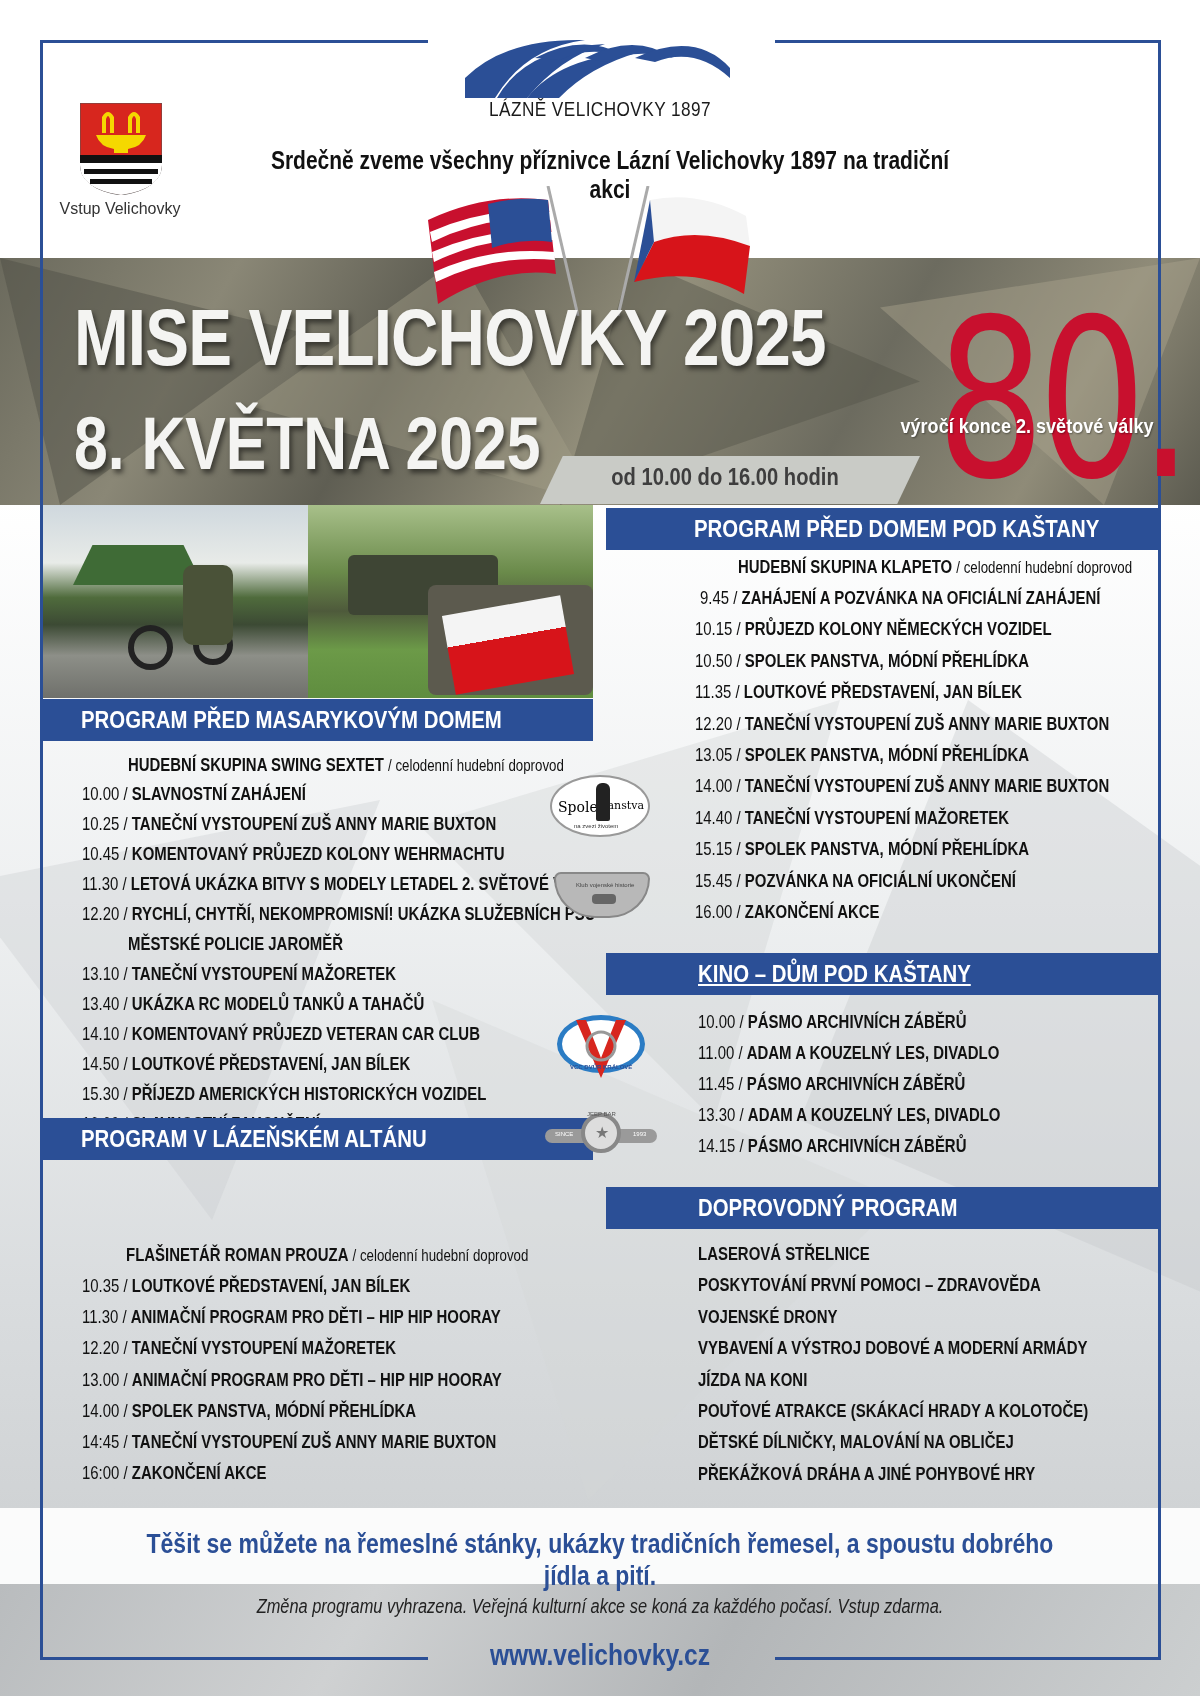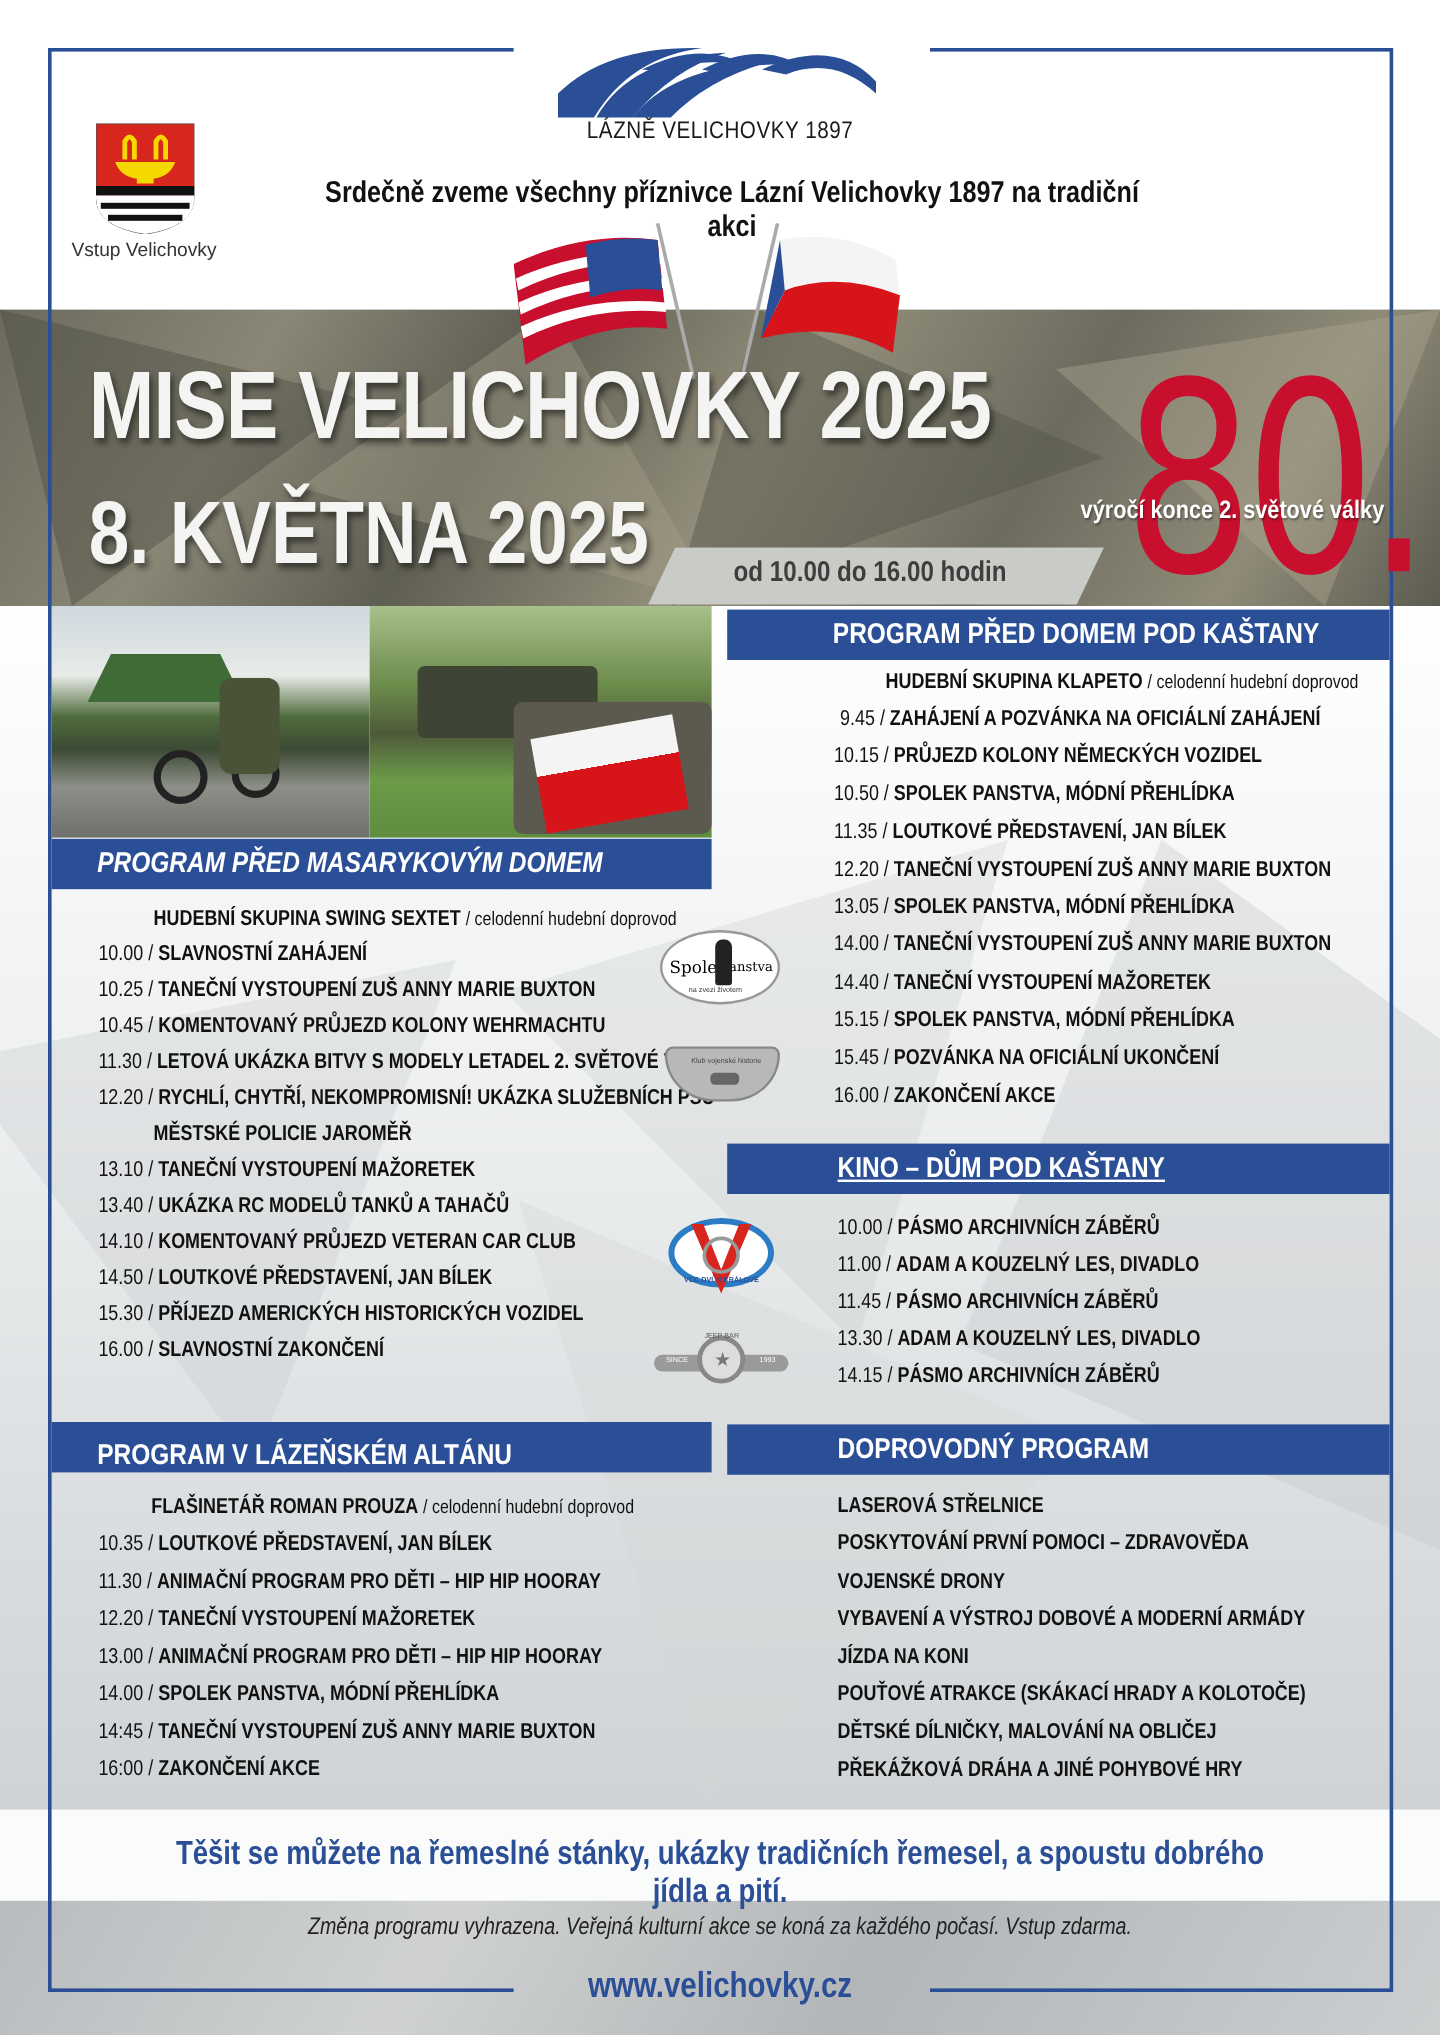--- a/index.html
+++ b/index.html
@@ -157,21 +157,21 @@
     <div class="row" style="top: 683.2px; left: 695px;"><span class="time">11.35</span><span class="sep"> / </span><span class="ev">LOUTKOVÉ PŘEDSTAVENÍ, JAN BÍLEK</span></div>
     <div class="row" style="top: 714.6px; left: 695px;"><span class="time">12.20</span><span class="sep"> / </span><span class="ev">TANEČNÍ VYSTOUPENÍ ZUŠ ANNY MARIE BUXTON</span></div>
     <div class="row" style="top: 746px; left: 695px;"><span class="time">13.05</span><span class="sep"> / </span><span class="ev">SPOLEK PANSTVA, MÓDNÍ PŘEHLÍDKA</span></div>
     <div class="row" style="top: 777.4px; left: 695px;"><span class="time">14.00</span><span class="sep"> / </span><span class="ev">TANEČNÍ VYSTOUPENÍ ZUŠ ANNY MARIE BUXTON</span></div>
     <div class="row" style="top: 808.8px; left: 695px;"><span class="time">14.40</span><span class="sep"> / </span><span class="ev">TANEČNÍ VYSTOUPENÍ MAŽORETEK</span></div>
     <div class="row" style="top: 840.2px; left: 695px;"><span class="time">15.15</span><span class="sep"> / </span><span class="ev">SPOLEK PANSTVA, MÓDNÍ PŘEHLÍDKA</span></div>
     <div class="row" style="top: 871.6px; left: 695px;"><span class="time">15.45</span><span class="sep"> / </span><span class="ev">POZVÁNKA NA OFICIÁLNÍ UKONČENÍ</span></div>
     <div class="row" style="top: 903px; left: 695px;"><span class="time">16.00</span><span class="sep"> / </span><span class="ev">ZAKONČENÍ AKCE</span></div>
   </div>
 
-<div class="sec-head" style="left:43px;top:699px;width:550px;padding-left:38px;font-style:italic;">
+<div class="sec-head" style="left:43px;top:699px;width:550px;padding-left:38px;">
   <span>PROGRAM PŘED MASARYKOVÝM DOMEM</span>
 </div>
 <div class="row" style="left:128px;top:756px;">
   <span class="ev">HUDEBNÍ SKUPINA SWING SEXTET</span> <span class="sub">/ celodenní hudební doprovod</span>
 </div>
 <div id="masaryk-list">
     <div class="row" style="top: 785px; left: 82px;"><span class="time">10.00</span><span class="sep"> / </span><span class="ev">SLAVNOSTNÍ ZAHÁJENÍ</span></div>
     <div class="row" style="top: 815px; left: 82px;"><span class="time">10.25</span><span class="sep"> / </span><span class="ev">TANEČNÍ VYSTOUPENÍ ZUŠ ANNY MARIE BUXTON</span></div>
     <div class="row" style="top: 845px; left: 82px;"><span class="time">10.45</span><span class="sep"> / </span><span class="ev">KOMENTOVANÝ PRŮJEZD KOLONY WEHRMACHTU</span></div>
     <div class="row" style="top: 875px; left: 82px;"><span class="time">11.30</span><span class="sep"> / </span><span class="ev">LETOVÁ UKÁZKA BITVY S MODELY LETADEL 2. SVĚTOVÉ VÁLKY</span></div>
@@ -189,21 +189,21 @@
   <span>KINO – DŮM POD KAŠTANY</span>
 </div>
 <div id="kino-list">
     <div class="row" style="top: 1013px; left: 698px;"><span class="time">10.00</span><span class="sep"> / </span><span class="ev">PÁSMO ARCHIVNÍCH ZÁBĚRŮ</span></div>
     <div class="row" style="top: 1044px; left: 698px;"><span class="time">11.00</span><span class="sep"> / </span><span class="ev">ADAM A KOUZELNÝ LES, DIVADLO</span></div>
     <div class="row" style="top: 1075px; left: 698px;"><span class="time">11.45</span><span class="sep"> / </span><span class="ev">PÁSMO ARCHIVNÍCH ZÁBĚRŮ</span></div>
     <div class="row" style="top: 1106px; left: 698px;"><span class="time">13.30</span><span class="sep"> / </span><span class="ev">ADAM A KOUZELNÝ LES, DIVADLO</span></div>
     <div class="row" style="top: 1137px; left: 698px;"><span class="time">14.15</span><span class="sep"> / </span><span class="ev">PÁSMO ARCHIVNÍCH ZÁBĚRŮ</span></div>
   </div>
 
-<div class="sec-head" style="left:43px;top:1185px;width:550px;padding-left:38px;align-items:flex-end;">
+<div class="sec-head" style="left:43px;top:1118px;width:550px;padding-left:38px;">
   <span>PROGRAM V LÁZEŇSKÉM ALTÁNU</span>
 </div>
 <div class="row" style="left:126px;top:1246px;">
   <span class="ev">FLAŠINETÁŘ ROMAN PROUZA</span> <span class="sub">/ celodenní hudební doprovod</span>
 </div>
 <div id="altan-list">
     <div class="row" style="top: 1277px; left: 82px;"><span class="time">10.35</span><span class="sep"> / </span><span class="ev">LOUTKOVÉ PŘEDSTAVENÍ, JAN BÍLEK</span></div>
     <div class="row" style="top: 1308.2px; left: 82px;"><span class="time">11.30</span><span class="sep"> / </span><span class="ev">ANIMAČNÍ PROGRAM PRO DĚTI – HIP HIP HOORAY</span></div>
     <div class="row" style="top: 1339.4px; left: 82px;"><span class="time">12.20</span><span class="sep"> / </span><span class="ev">TANEČNÍ VYSTOUPENÍ MAŽORETEK</span></div>
     <div class="row" style="top: 1370.6px; left: 82px;"><span class="time">13.00</span><span class="sep"> / </span><span class="ev">ANIMAČNÍ PROGRAM PRO DĚTI – HIP HIP HOORAY</span></div>

